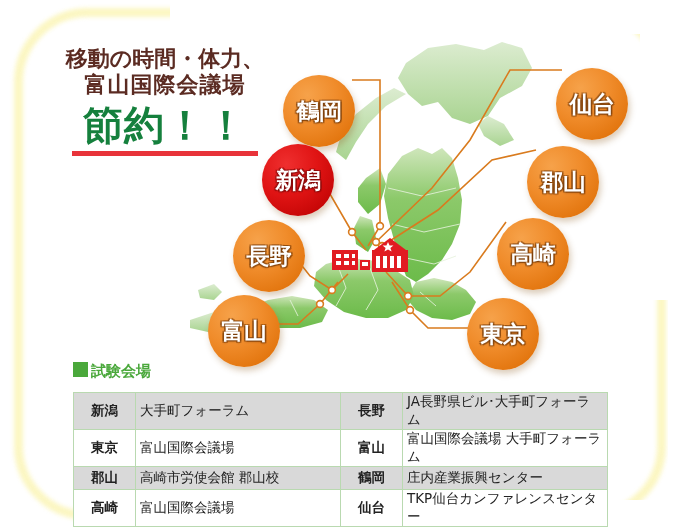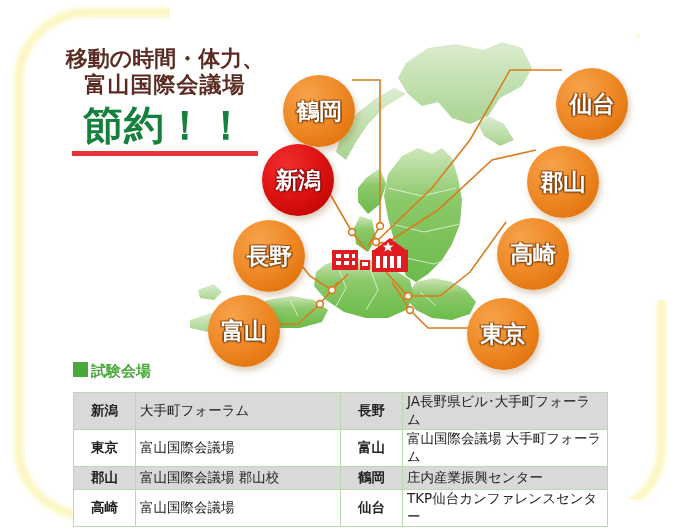--- a/index.html
+++ b/index.html
@@ -350,21 +350,21 @@
         <td class="place">JA長野県ビル･大手町フォーラム</td>
       </tr>
       <tr class="plain">
         <td class="pref">東京</td>
         <td class="place">富山国際会議場</td>
         <td class="pref">富山</td>
         <td class="place">富山国際会議場 大手町フォーラム</td>
       </tr>
       <tr class="shade">
         <td class="pref">郡山</td>
-        <td class="place">富山国際会議場 郡山校</td>
+        <td class="place">高崎市労使会館 郡山校</td>
         <td class="pref">鶴岡</td>
         <td class="place">庄内産業振興センター</td>
       </tr>
       <tr class="plain">
         <td class="pref">高崎</td>
         <td class="place">富山国際会議場</td>
         <td class="pref">仙台</td>
         <td class="place">TKP仙台カンファレンスセンター</td>
       </tr>
     </tbody>

